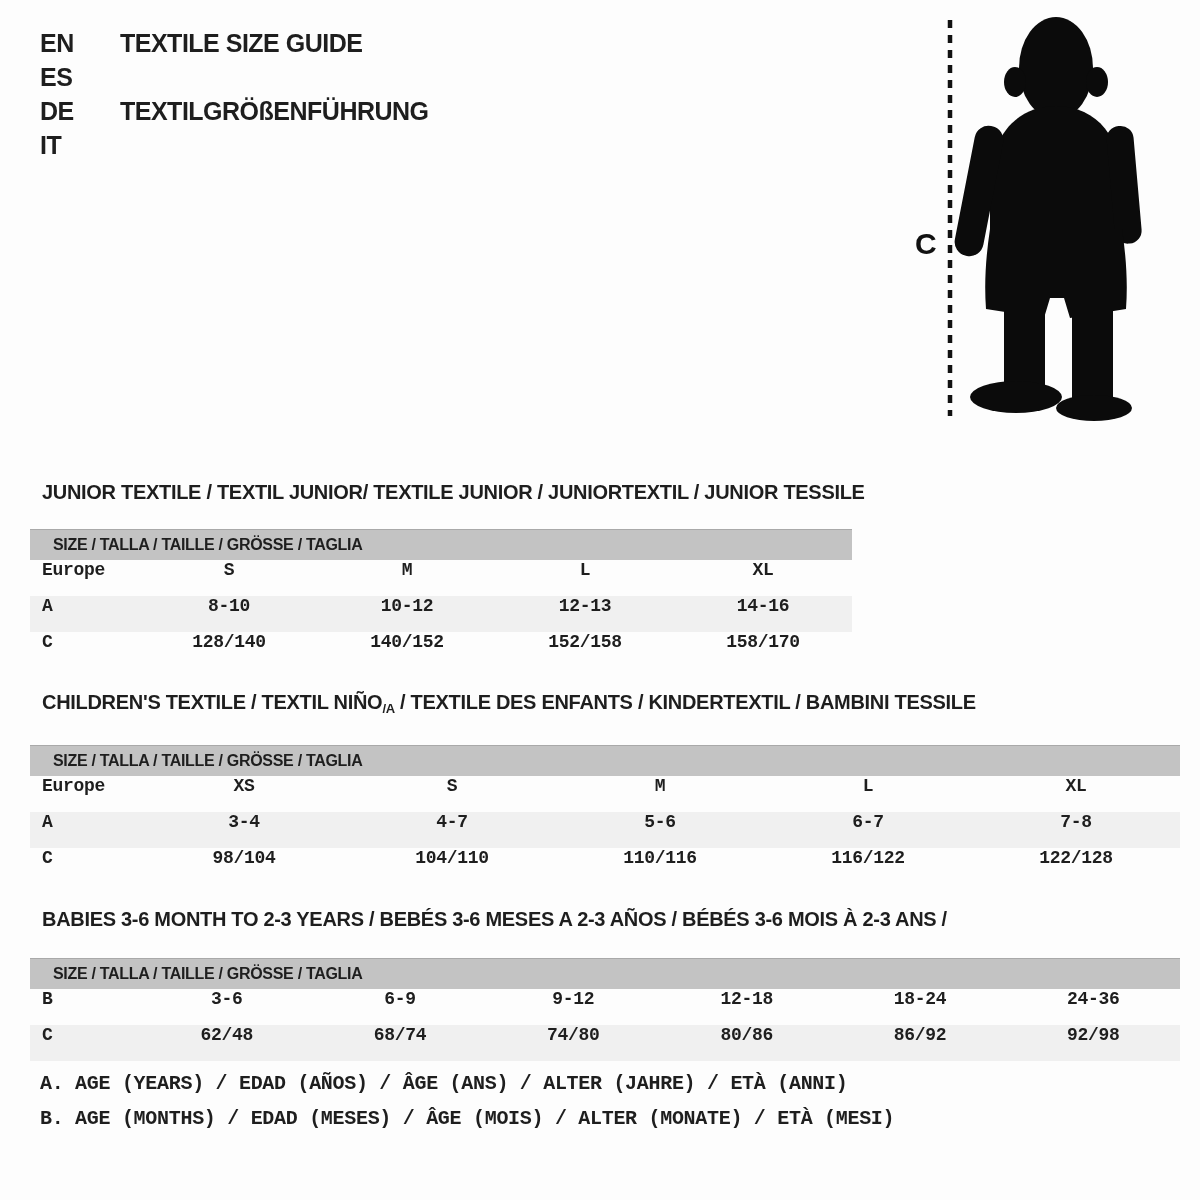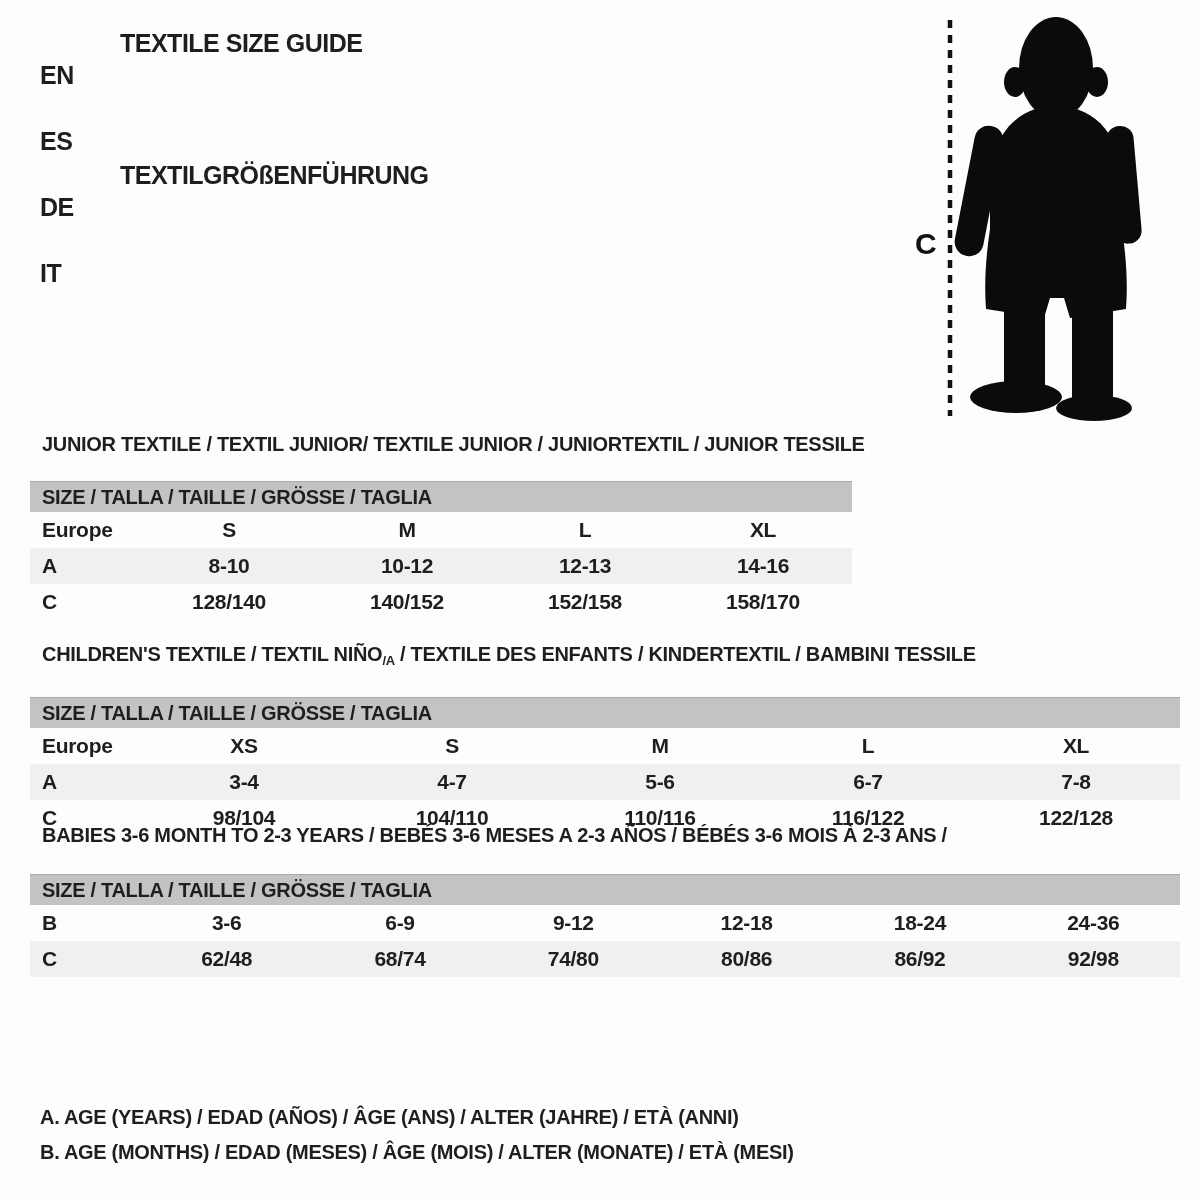--- a/index.html
+++ b/index.html
@@ -9,53 +9,53 @@
     background: var(--page-bg, #fdfdfd);
     font-family: "Liberation Sans", "DejaVu Sans", sans-serif;
     font-weight: 700;
     color: var(--text, #1e1e1e);
   }
   .page { position: relative; width: 1200px; height: 1200px; overflow: hidden; }
 
   
   .lang-list { position: absolute; top: 26px; left: 40px; }
   .lang-row { display: flex; line-height: 34px; font-size: 25px; letter-spacing: -0.5px; }
-  .lang-code { width: 80px; flex: 0 0 80px; margin-top: 32px; }
+  .lang-code { width: 80px; flex: 0 0 80px; }
 
   
   .figure { position: absolute; top: 14px; left: 912px; width: 240px; height: 412px; }
 
   
   .sec { position: absolute; left: 30px; }
   .sec-junior   { top: 431px; }
   .sec-children { top: 641px; }
-  .sec-babies   { top: 820px; }
-  .sec-title { font-size: 20px; line-height: 26px; letter-spacing: -0.3px; padding-left: 12px; white-space: nowrap; }
+  .sec-babies   { top: 856px; }
+  .sec-title { font-size: 20px; line-height: 26px; letter-spacing: -0.3px; padding-left: 12px; white-space: nowrap; margin-top: 48px; }
   .sec-title .sub { font-size: 13px; vertical-align: -4px; }
   .sec-babies .sec-title { line-height: 30px; }
 
   .size-table { margin-top: 24px; }
   .sec-children .size-table { margin-top: 23px; }
   .w-junior { width: 822px; }
   .w-full { width: 1150px; }
 
   .size-header {
     height: 31px; line-height: 30px;
     background: var(--table-header-bg, #c3c3c3);
     border-top: 1px solid #a9a9a9;
-    padding-left: 12px;
-    font-size: 20px; letter-spacing: -0.3px;
+    padding-left: 23px;
+    font-size: 16px; letter-spacing: -0.3px;
   }
-  .trow { display: flex; align-items: center; height: 36px; font-size: 21px; letter-spacing: -0.3px; }
+  .trow { display: flex; align-items: flex-start; height: 36px; font-size: 18px; letter-spacing: -0.3px; font-family: Liberation Mono, monospace; }
   .trow.striped { background: var(--row-stripe-bg, #f0f0f0); }
   .tlabel { flex: 0 0 110px; width: 110px; padding-left: 12px; }
   .tcell { flex: 1; text-align: center; }
 
   
-  .legend { position: absolute; left: 40px; top: 1100px; }
+  .legend { position: absolute; left: 40px; top: 1066px; font-family: Liberation Mono, monospace; }
   .legend-line { font-size: 20px; line-height: 35px; letter-spacing: -0.3px; white-space: nowrap; }
 </style>
 </head>
 <body>
 
 <div class="page">
 
   <div class="lang-list">
     <div class="lang-row">
       <span class="lang-code">EN</span>

